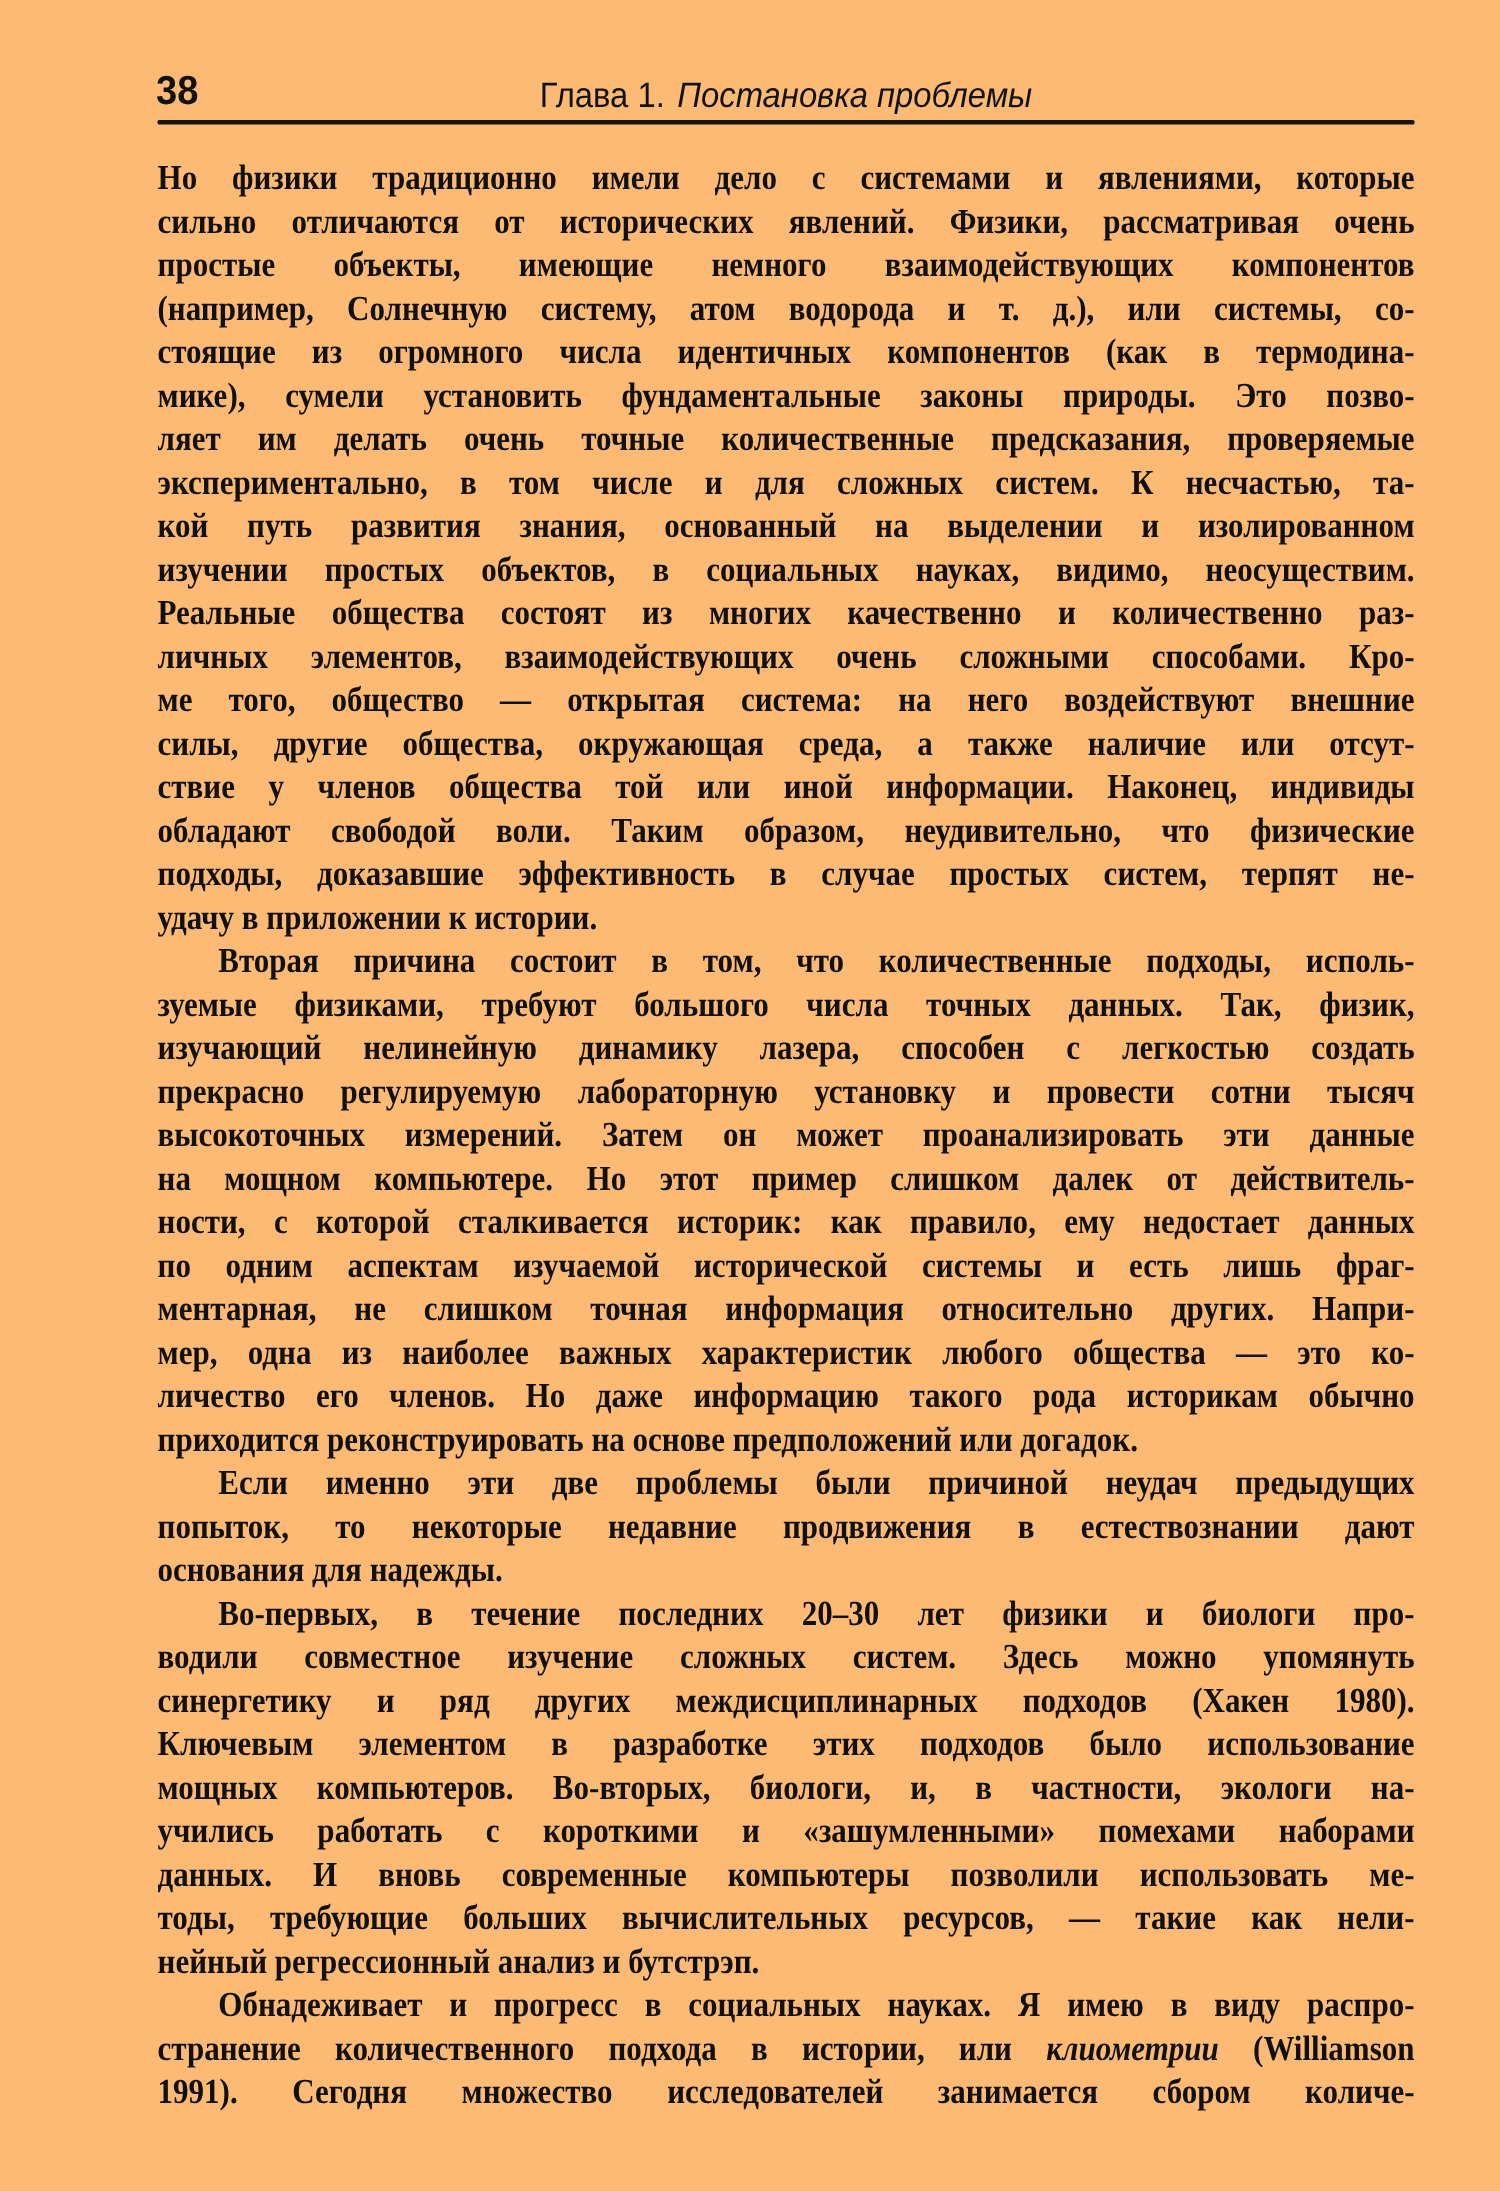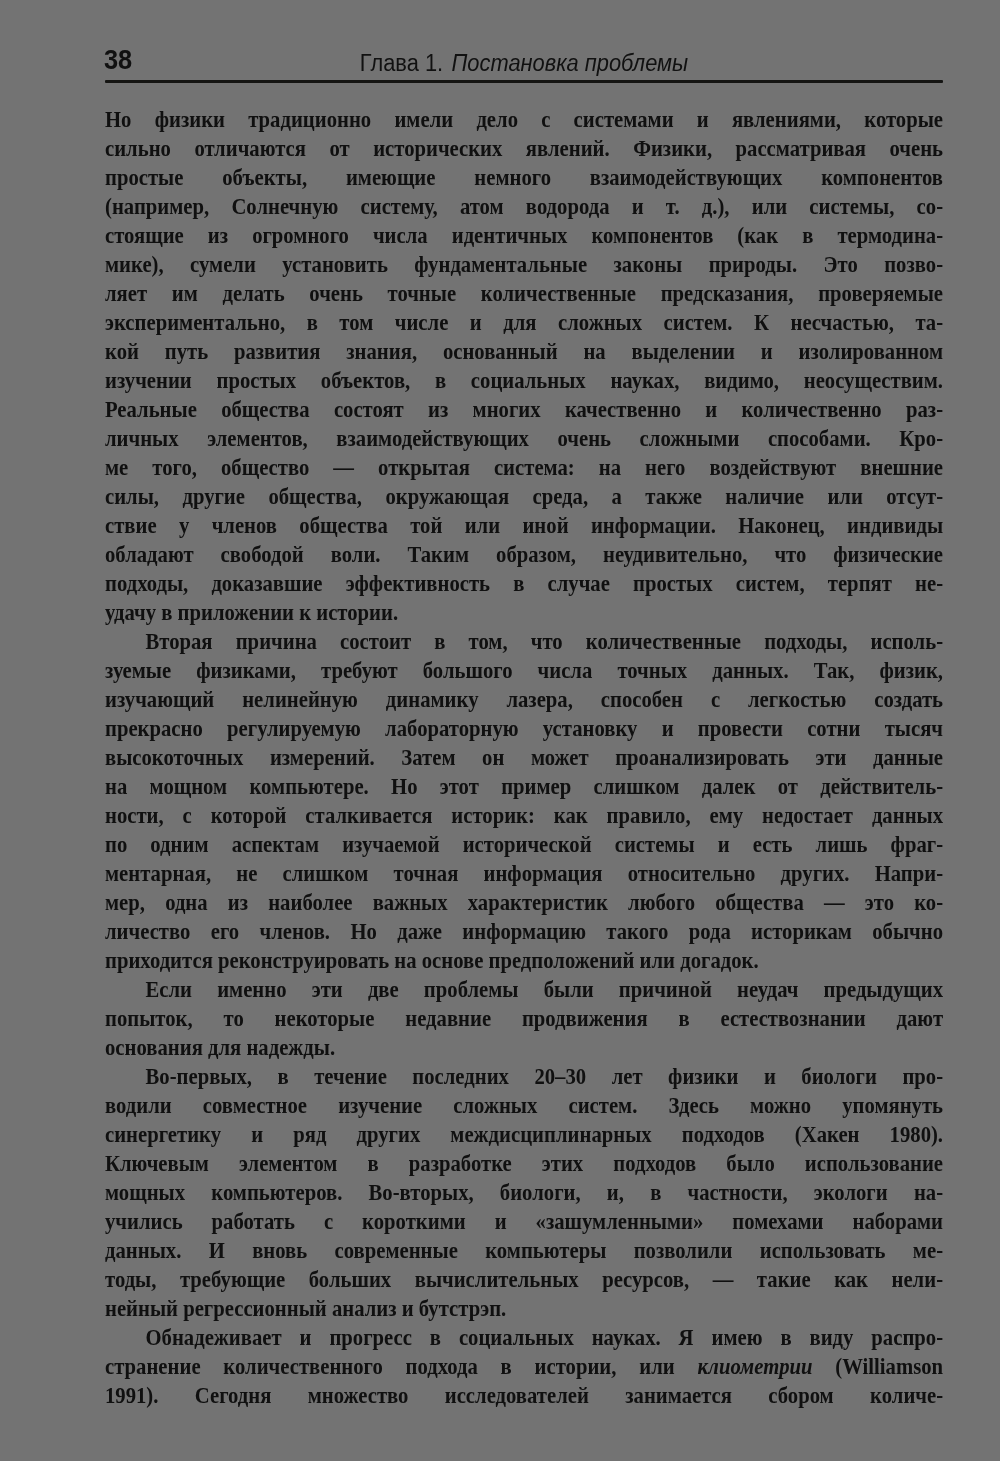--- a/index.html
+++ b/index.html
@@ -7,21 +7,21 @@
     width: 1000px;
     height: 1461px;
     background: #fbfbf9;
     position: relative;
     overflow: hidden;
     font-family: "Liberation Serif", "DejaVu Serif", serif;
   }
   .page {
     position: absolute;
     inset: 0;
-    background: #737373;
+    background: #fdba74;
   }
   
   .page-number {
     position: absolute;
     left: 104px;
     top: 46px;
     font-family: "Liberation Sans", sans-serif;
     font-weight: bold;
     font-size: 27px;
     line-height: 28px;

